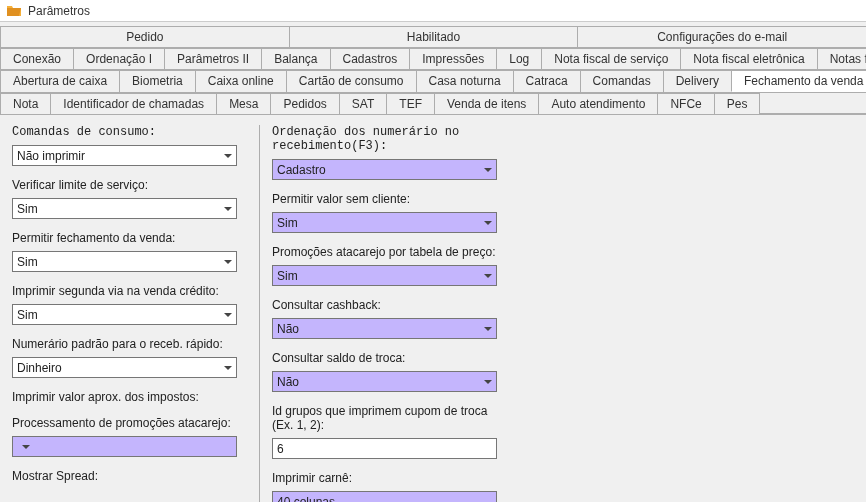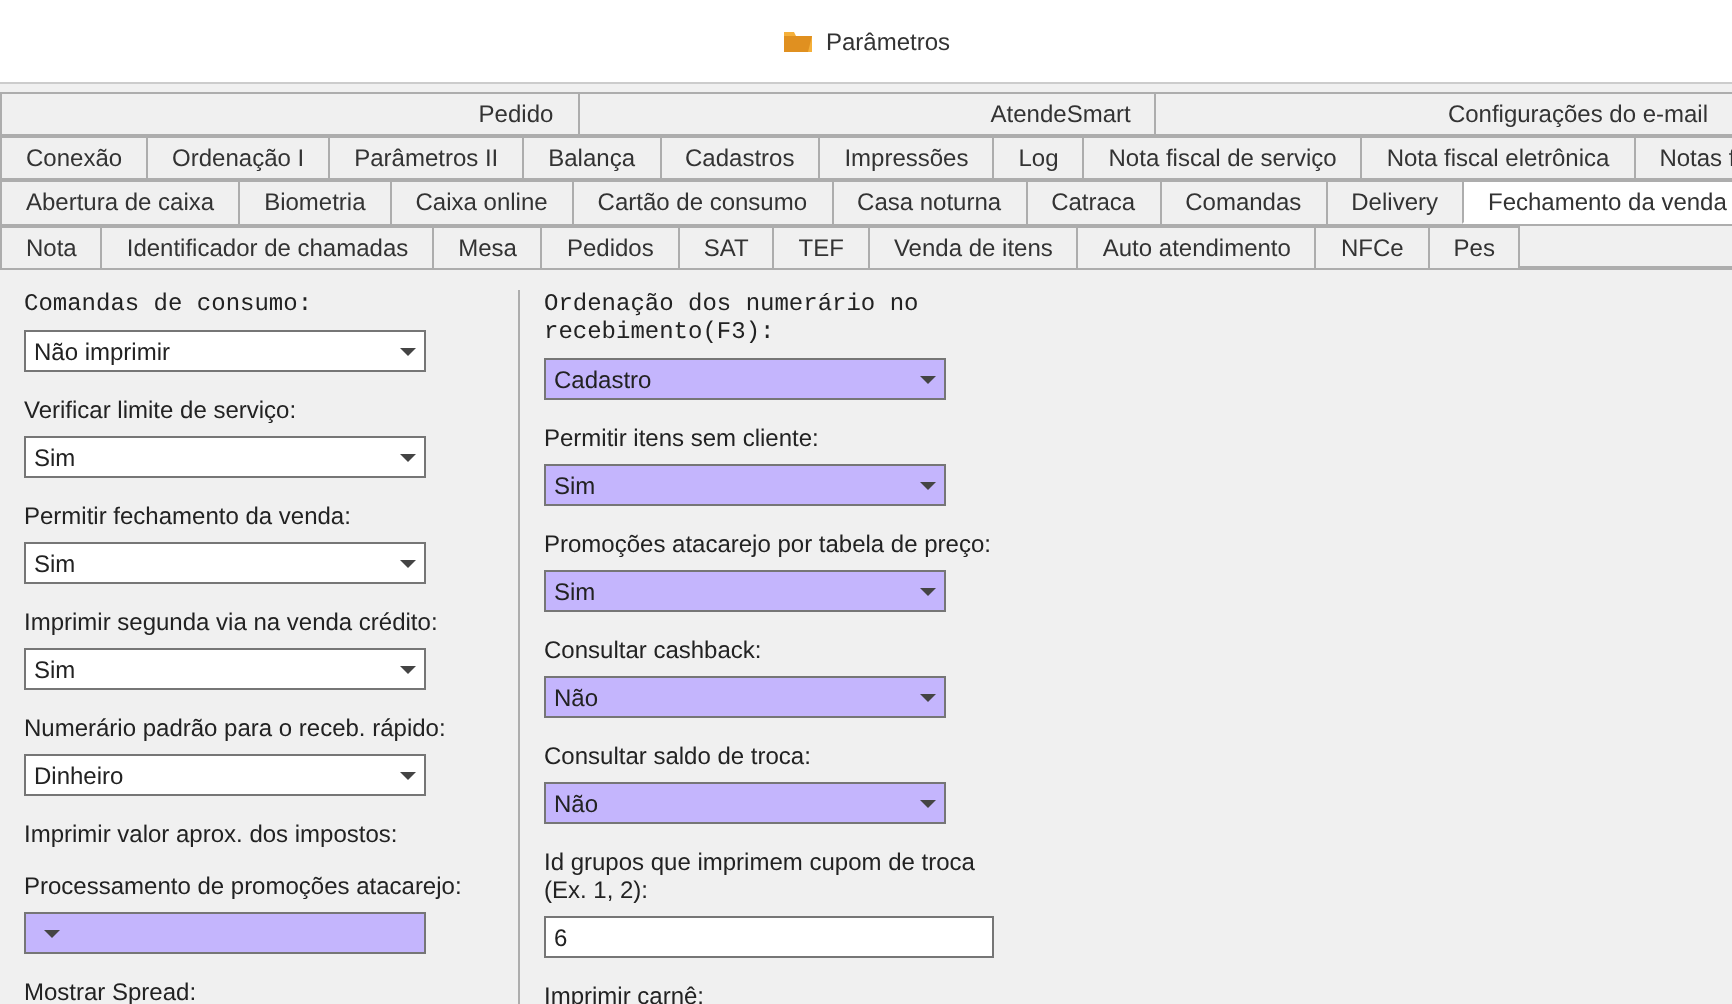--- a/index.html
+++ b/index.html
@@ -1,31 +1,31 @@
 <!DOCTYPE html>
 <html><head>
 <meta charset="utf-8">
 <style>
   * { box-sizing: border-box; font-family: "Segoe UI", Tahoma, sans-serif; font-size: 12px; }
   html, body { margin: 0; padding: 0; width: 866px; height: 502px; background: #f0f0f0; overflow: hidden; }
-  .titlebar { height: 42px; background: #fff; border-bottom: 1px solid #ccc; display: flex; align-items: center; padding: 0 6px; gap: 6px; justify-content: center; }
+  .titlebar { height: 22px; background: #fff; border-bottom: 1px solid #ccc; display: flex; align-items: center; padding: 0 6px; gap: 6px; }
   .titlebar-icon { width: 16px; height: 16px; }
   .title-text { font-size: 12px; color: #333; }
   .tabrow { display: flex; border-bottom: 1px solid #adadad; background: #f0f0f0; flex-wrap: nowrap; }
   .tabrow.row1 { margin-top: 4px; }
   .tab { padding: 3px 12px; border: 1px solid #adadad; border-bottom: none; background: #f0f0f0; margin-right: -1px; color: #333; white-space: nowrap; cursor: pointer; position: relative; }
-  .tab.wide { flex: 1; text-align: right; }
+  .tab.wide { flex: 1; text-align: center; }
   .tab.active { background: #fff; border-bottom: 1px solid #fff; z-index: 2; }
   .tabrow .spacer { flex: 1; border-bottom: 1px solid #adadad; }
   .content { display: flex; padding: 10px 12px; gap: 0; }
   .col { width: 235px; display: flex; flex-direction: column; gap: 6px; }
   .divider { width: 1px; background: #adadad; margin: 0 12px; }
   .field-label { color: #222; margin-top: 6px; }
   .field-label.first { margin-top: 0; font-family: Liberation Mono, monospace; }
-  .select { width: 201px; height: 21px; border: 1px solid #767676; background: #fff; display: flex; align-items: center; justify-content: space-between; padding: 0 0 0 4px; cursor: pointer; }
+  .select { width: 225px; height: 21px; border: 1px solid #767676; background: #fff; display: flex; align-items: center; justify-content: space-between; padding: 0 0 0 4px; cursor: pointer; }
   .select.gray { background: #c4b5fd; }
   .select-text { flex: 1; overflow: hidden; white-space: nowrap; text-overflow: ellipsis; color: #222; }
   .select-arrow { width: 17px; height: 100%; display: flex; align-items: center; justify-content: center; border-left: 0; color: #555; }
   .arrow-down { width: 0; height: 0; border-left: 4px solid transparent; border-right: 4px solid transparent; border-top: 4px solid #444; }
   .textinput { width: 225px; height: 21px; border: 1px solid #767676; background: #fff; padding: 0 4px; color: #222; outline: none; }
 </style>
 </head>
 <body>
 
 <div class="titlebar">
@@ -33,21 +33,21 @@
     <svg viewBox="0 0 16 16">
         <path fill="#f5b03a" d="M1 3h5l1 2h8v8H1z"></path>
         <path fill="#e09020" d="M1 5h14l-2 8H1z"></path>
       </svg>
   </span>
   <span class="title-text">Parâmetros</span>
 </div>
 
 <div class="tabrow row1">
   <div class="tab wide">Pedido</div>
-  <div class="tab wide">AtendeSmart</div>
+  <div class="tab wide">Habilitado</div>
   <div class="tab wide">Configurações do e-mail</div>
 </div>
 
 <div class="tabrow">
   <div class="tab">Conexão</div>
   <div class="tab">Ordenação I</div>
   <div class="tab">Parâmetros II</div>
   <div class="tab">Balança</div>
   <div class="tab">Cadastros</div>
   <div class="tab">Impressões</div>
@@ -144,21 +144,21 @@
 
   <div class="col">
     <span class="field-label first">Ordenação dos numerário no recebimento(F3):</span>
     <div class="select gray">
       <span class="select-text">Cadastro</span>
       <span class="select-arrow">
           <span class="arrow-down"></span>
         </span>
     </div>
 
-    <span class="field-label">Permitir itens sem cliente:</span>
+    <span class="field-label">Permitir valor sem cliente:</span>
     <div class="select gray">
       <span class="select-text">Sim</span>
       <span class="select-arrow">
           <span class="arrow-down"></span>
         </span>
     </div>
 
     <span class="field-label">Promoções atacarejo por tabela de preço:</span>
     <div class="select gray">
       <span class="select-text">Sim</span>

